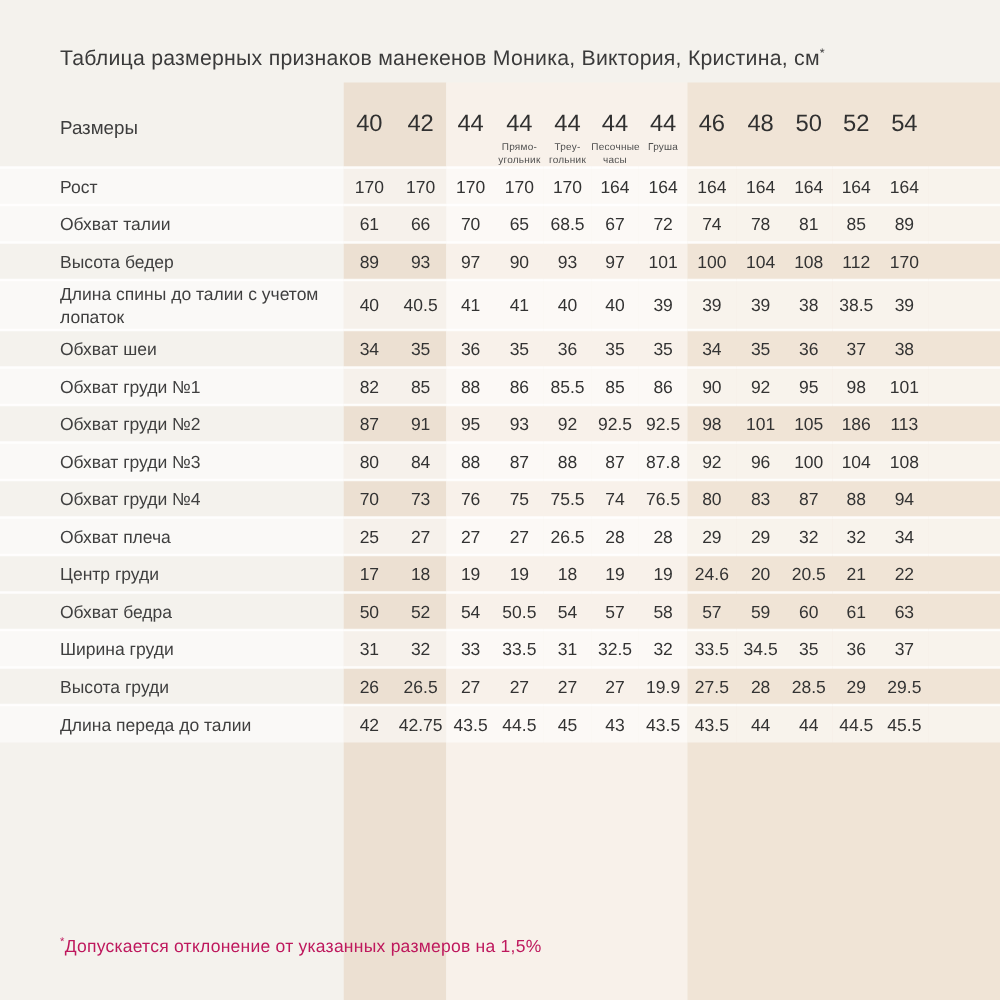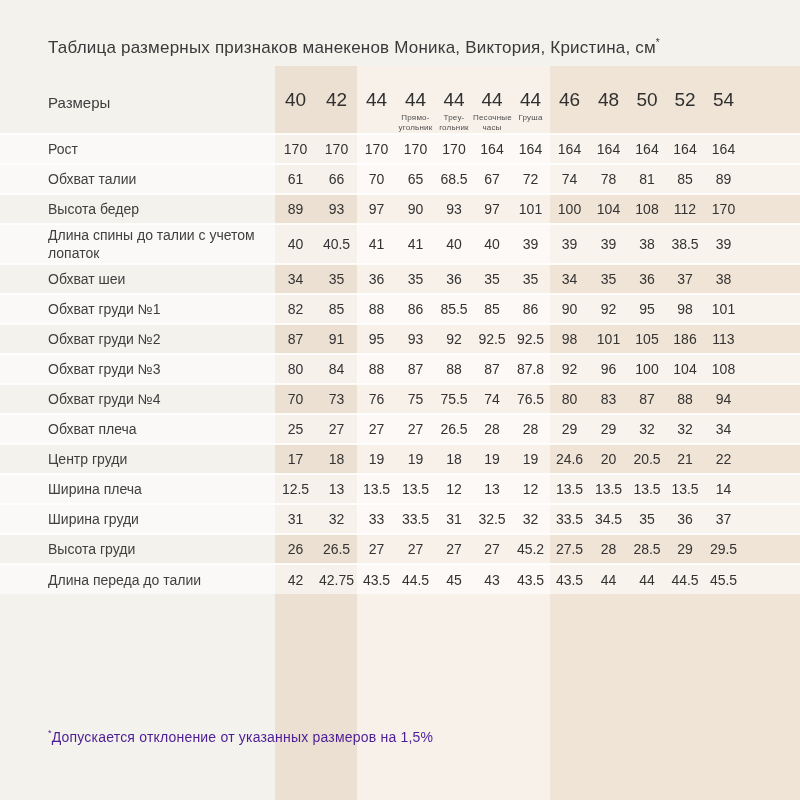--- a/index.html
+++ b/index.html
@@ -86,24 +86,24 @@
     text-align: left;
     padding-left: 48px;
     font-size: 14px;
     color: #3f3f3f;
     line-height: 1.3;
     white-space: pre-line;
   }
   .footnote {
     position: absolute;
     left: 48px;
-    top: 728px;
+    top: 748px;
     z-index: 2;
     font-size: 14px;
-    color: #4c1d95;
+    color: #be185d;
     letter-spacing: 0.2px;
   }
   .footnote sup { font-size: 9px; }
 </style>
 </head>
 <body>
 
 <div class="band band-a"></div>
 <div class="band band-b"></div>
 <div class="band band-c"></div>
@@ -349,34 +349,34 @@
         <td>18</td>
         <td>19</td>
         <td>19</td>
         <td>24.6</td>
         <td>20</td>
         <td>20.5</td>
         <td>21</td>
         <td>22</td>
         <td></td>
       </tr>
-      <tr class="light">
-        <td class="row-label">Ширина плеча</td>
-        <td>12.5</td>
-        <td>13</td>
-        <td>13.5</td>
-        <td>13.5</td>
-        <td>12</td>
-        <td>13</td>
-        <td>12</td>
-        <td>13.5</td>
-        <td>13.5</td>
-        <td>13.5</td>
-        <td>13.5</td>
-        <td>14</td>
+      <tr class="shade">
+        <td class="row-label">Обхват бедра</td>
+        <td>50</td>
+        <td>52</td>
+        <td>54</td>
+        <td>50.5</td>
+        <td>54</td>
+        <td>57</td>
+        <td>58</td>
+        <td>57</td>
+        <td>59</td>
+        <td>60</td>
+        <td>61</td>
+        <td>63</td>
         <td></td>
       </tr>
       <tr class="light">
         <td class="row-label">Ширина груди</td>
         <td>31</td>
         <td>32</td>
         <td>33</td>
         <td>33.5</td>
         <td>31</td>
         <td>32.5</td>
@@ -389,21 +389,21 @@
         <td></td>
       </tr>
       <tr class="shade">
         <td class="row-label">Высота груди</td>
         <td>26</td>
         <td>26.5</td>
         <td>27</td>
         <td>27</td>
         <td>27</td>
         <td>27</td>
-        <td>45.2</td>
+        <td>19.9</td>
         <td>27.5</td>
         <td>28</td>
         <td>28.5</td>
         <td>29</td>
         <td>29.5</td>
         <td></td>
       </tr>
       <tr class="light">
         <td class="row-label">Длина переда до талии</td>
         <td>42</td>

